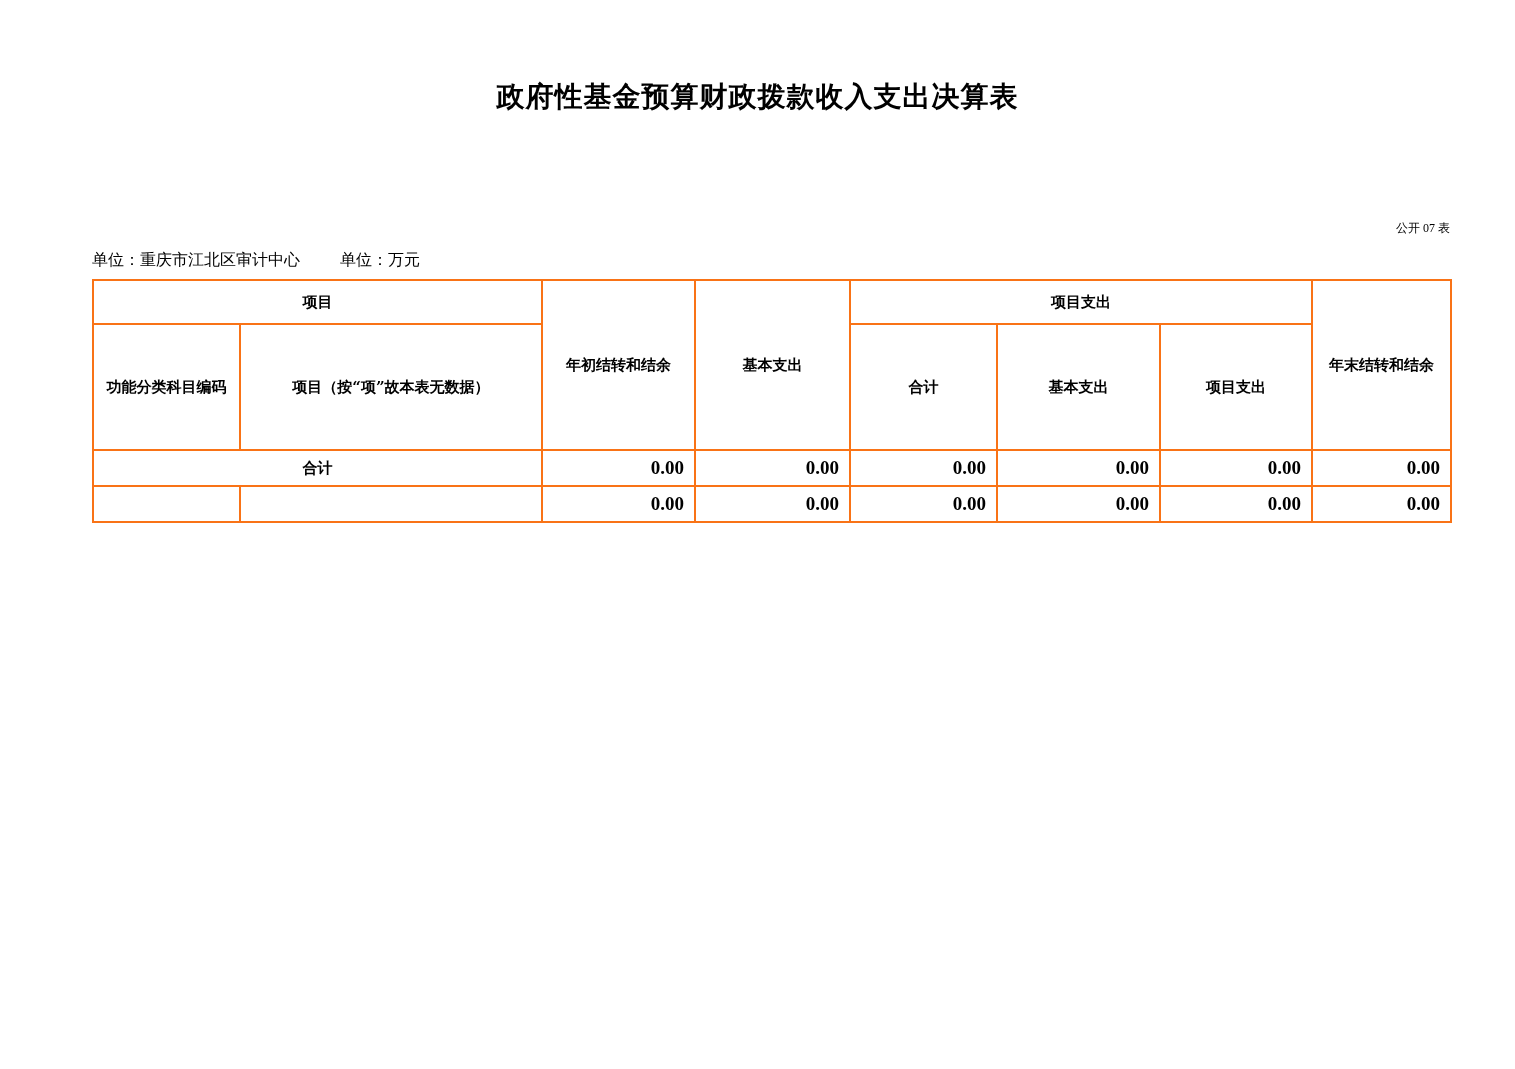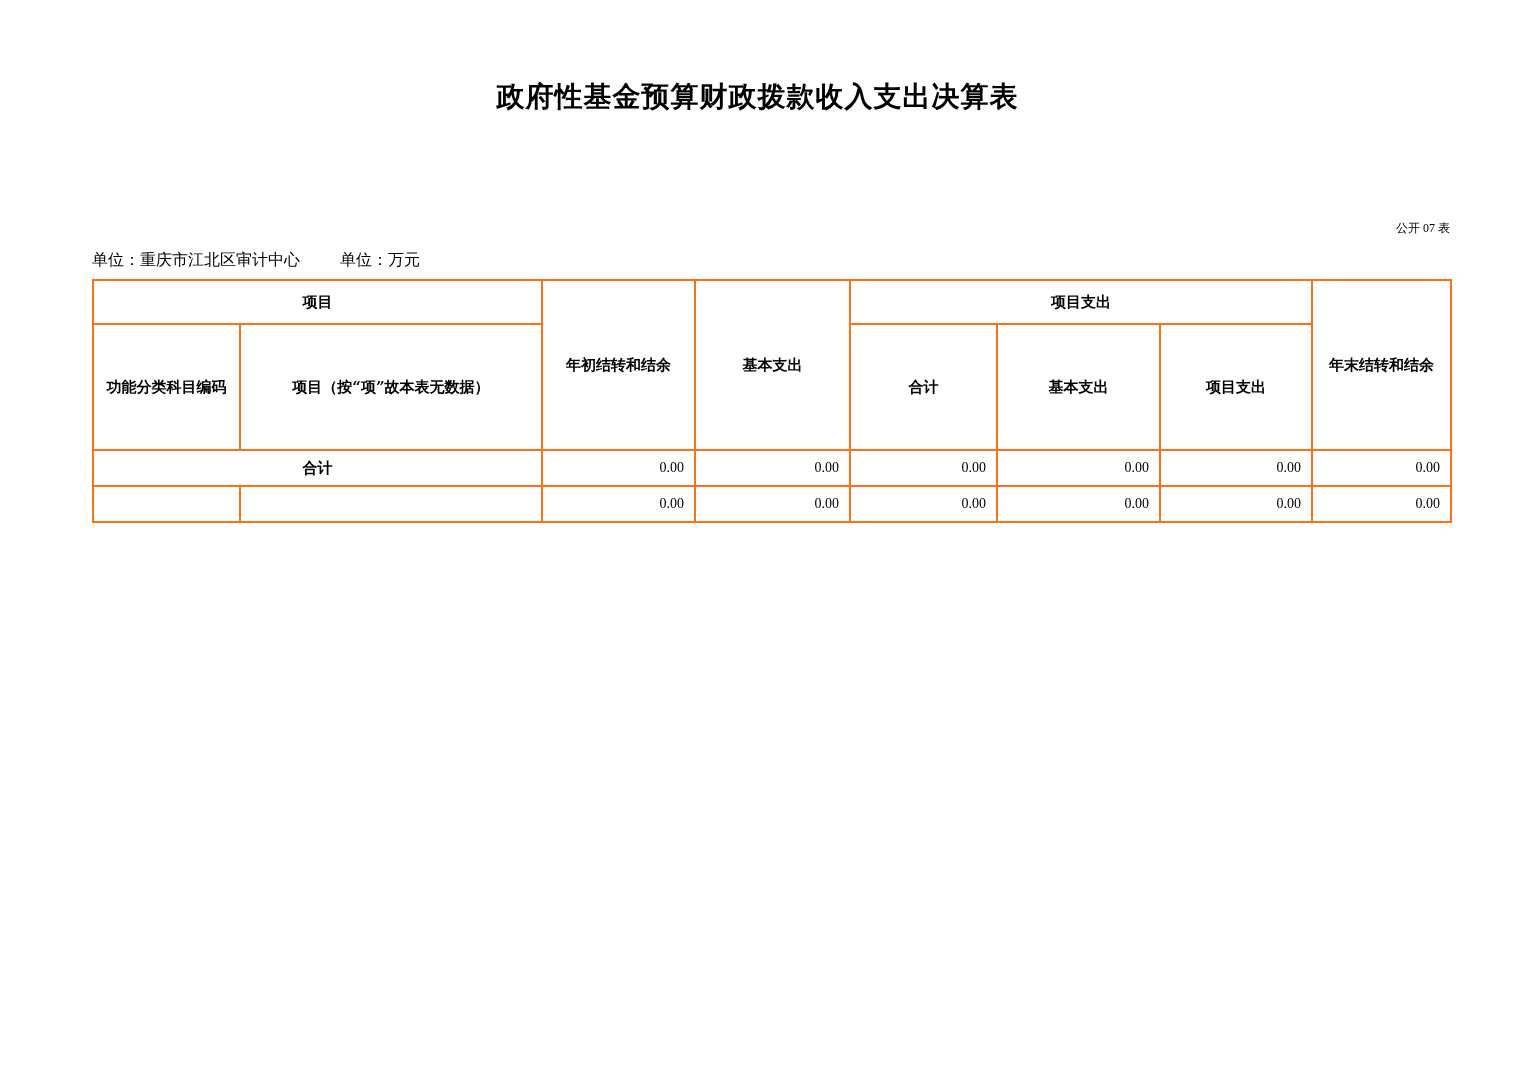--- a/index.html
+++ b/index.html
@@ -62,23 +62,23 @@
     border: 2px solid #f97316;
     font-size: 15px;
     font-weight: bold;
     text-align: center;
     vertical-align: middle;
     padding: 2px 4px;
     font-family: "DejaVu Serif", "Liberation Serif", serif;
   }
   table.main td.num {
     text-align: right;
-    font-weight: normal;
+    font-weight: bold;
     font-family: "Liberation Serif", serif;
-    font-size: 14px;
+    font-size: 19px;
     padding-right: 10px;
   }
   td.h-main {
     height: 38px;
   }
   td.h-sub {
     height: 120px;
   }
   td.data-row {
     height: 30px;

